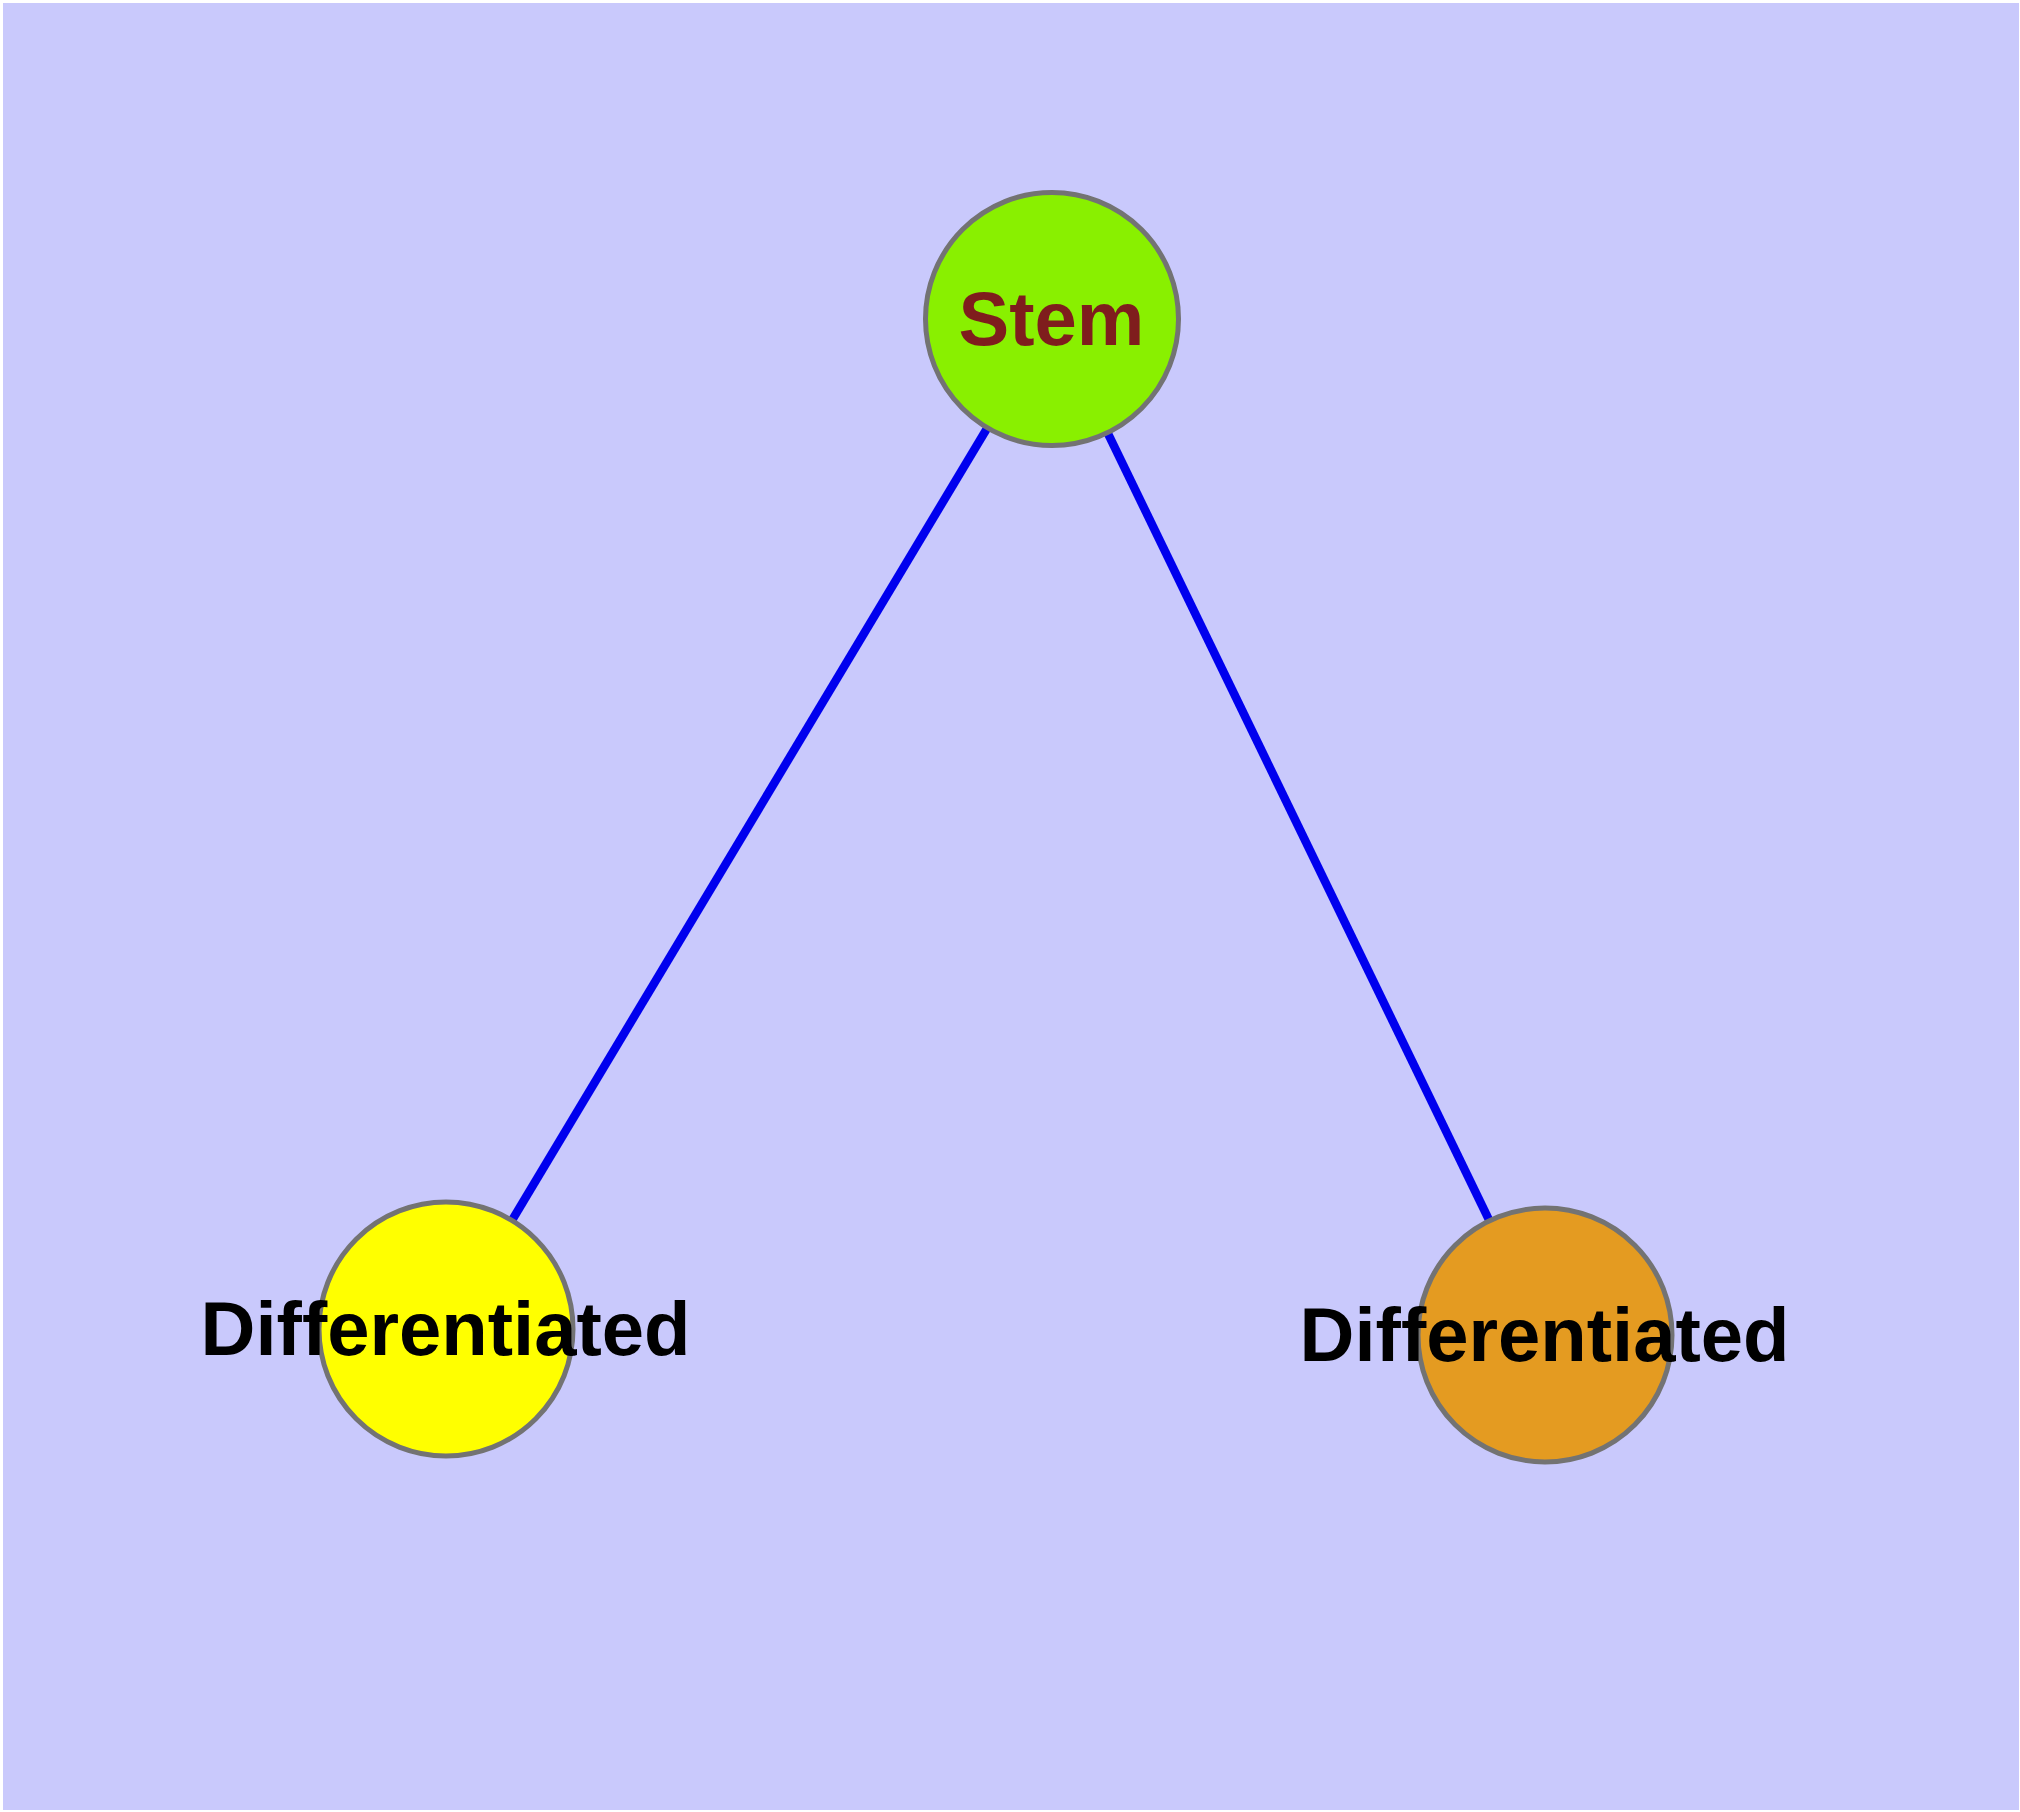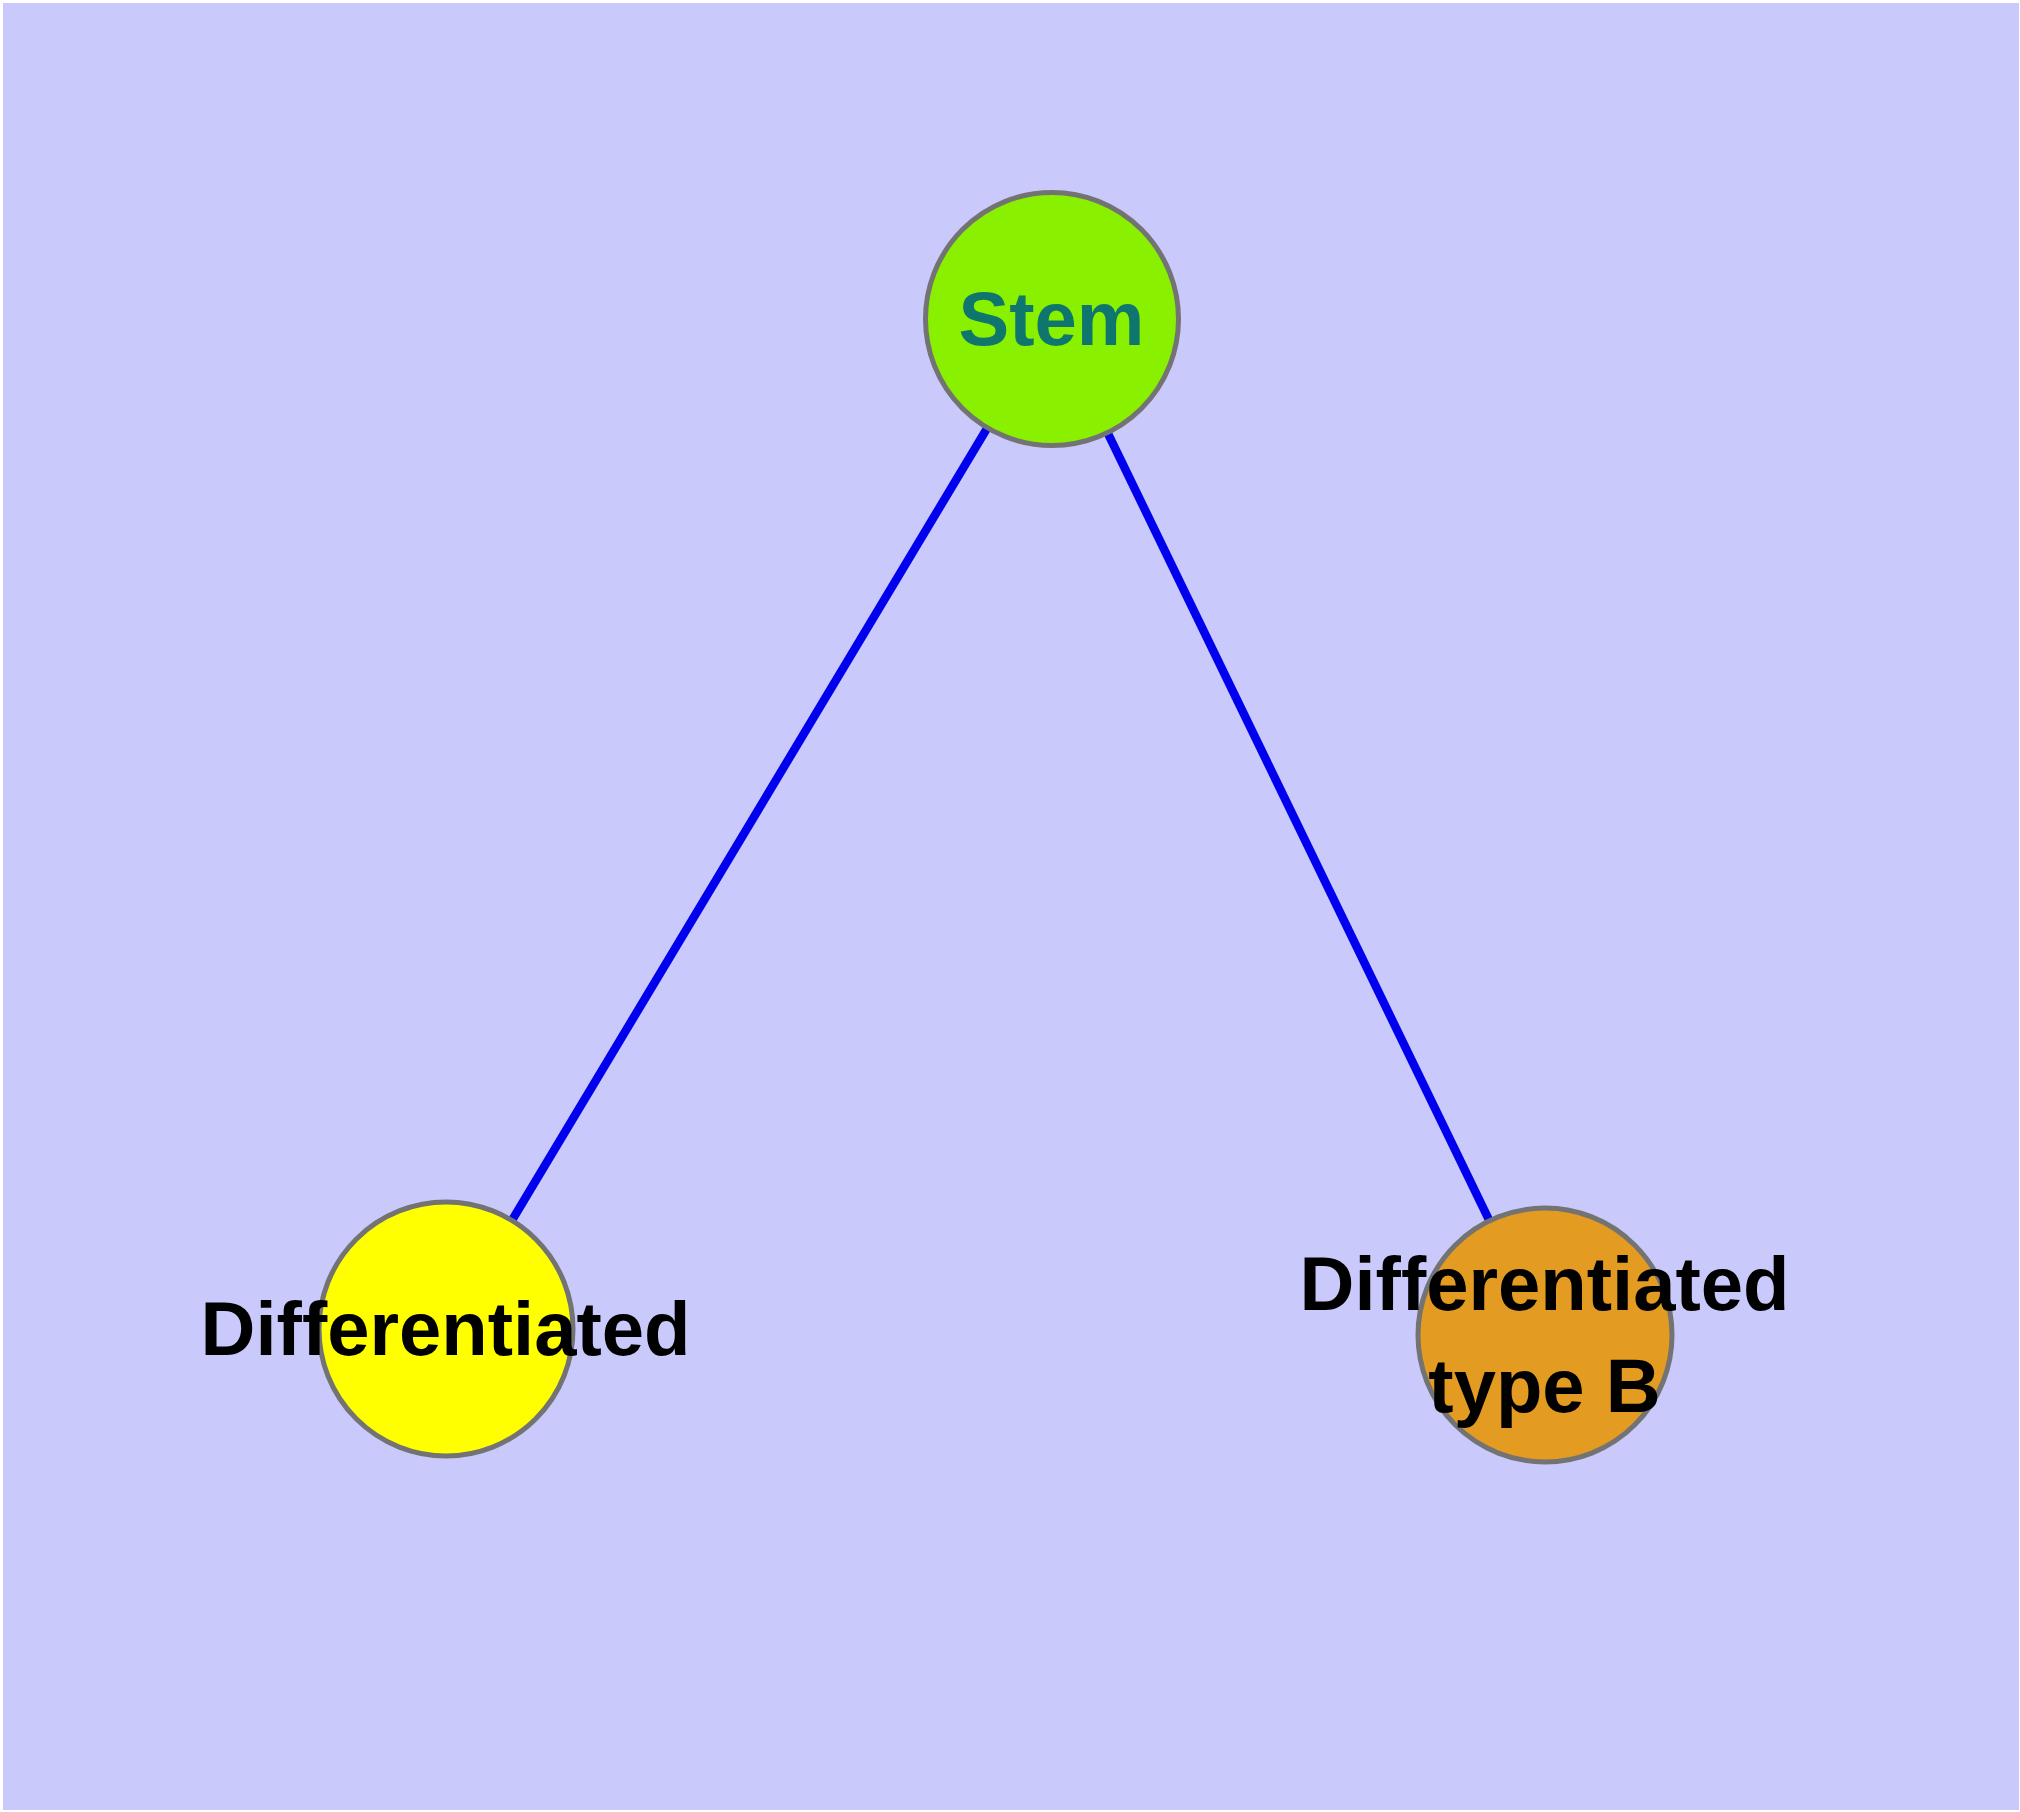--- a/index.html
+++ b/index.html
@@ -58,33 +58,32 @@
 
 <div class="frame">
   <div class="canvas" style="background: rgb(201, 201, 252);">
 
     <svg class="edges-layer" xmlns="http://www.w3.org/2000/svg" viewBox="0 0 2378 2132" width="2015" height="1807">
       <line stroke-linecap="butt" x1="1238" y1="373" x2="523" y2="1565" stroke="#0000ee" stroke-width="10"></line>
       <line stroke-linecap="butt" x1="1238" y1="373" x2="1819" y2="1572" stroke="#0000ee" stroke-width="10"></line>
     </svg>
 
     <div class="node" style="left: 1049px; top: 316px; width: 258px; height: 258px; background: rgb(137, 240, 0); border-color: rgb(115, 115, 115);">
-      <div class="node-label" style="color: #0f766e;">
+      <div class="node-label" style="color: #7f1d1d;">
         <span class="line">Stem</span>
       </div>
     </div>
 
     <div class="node" style="left: 443px; top: 1326px; width: 259px; height: 259px; background: rgb(255, 255, 0); border-color: rgb(115, 115, 115);">
       <div class="node-label" style="color: rgb(0, 0, 0);">
         <span class="line">Differentiated</span>
       </div>
     </div>
 
     <div class="node" style="left: 1542px; top: 1332px; width: 259px; height: 259px; background: rgb(228, 155, 33); border-color: rgb(115, 115, 115);">
       <div class="node-label" style="color: rgb(0, 0, 0);">
         <span class="line">Differentiated</span>
-        <span class="line">type B</span>
       </div>
     </div>
 
   </div>
 </div>
 
 
 </body></html>

